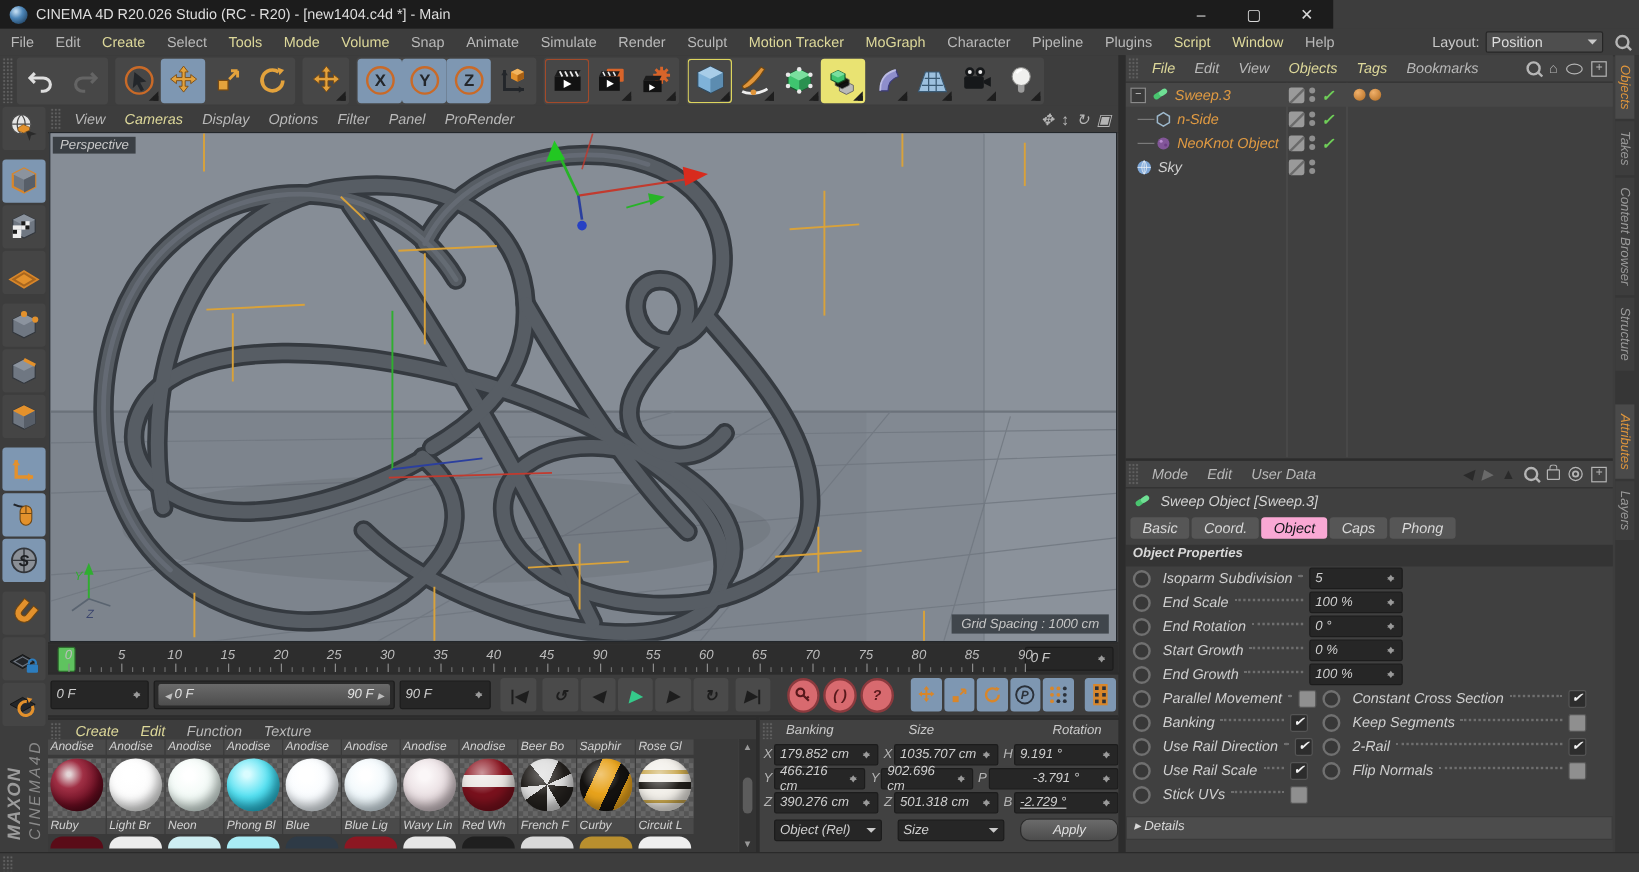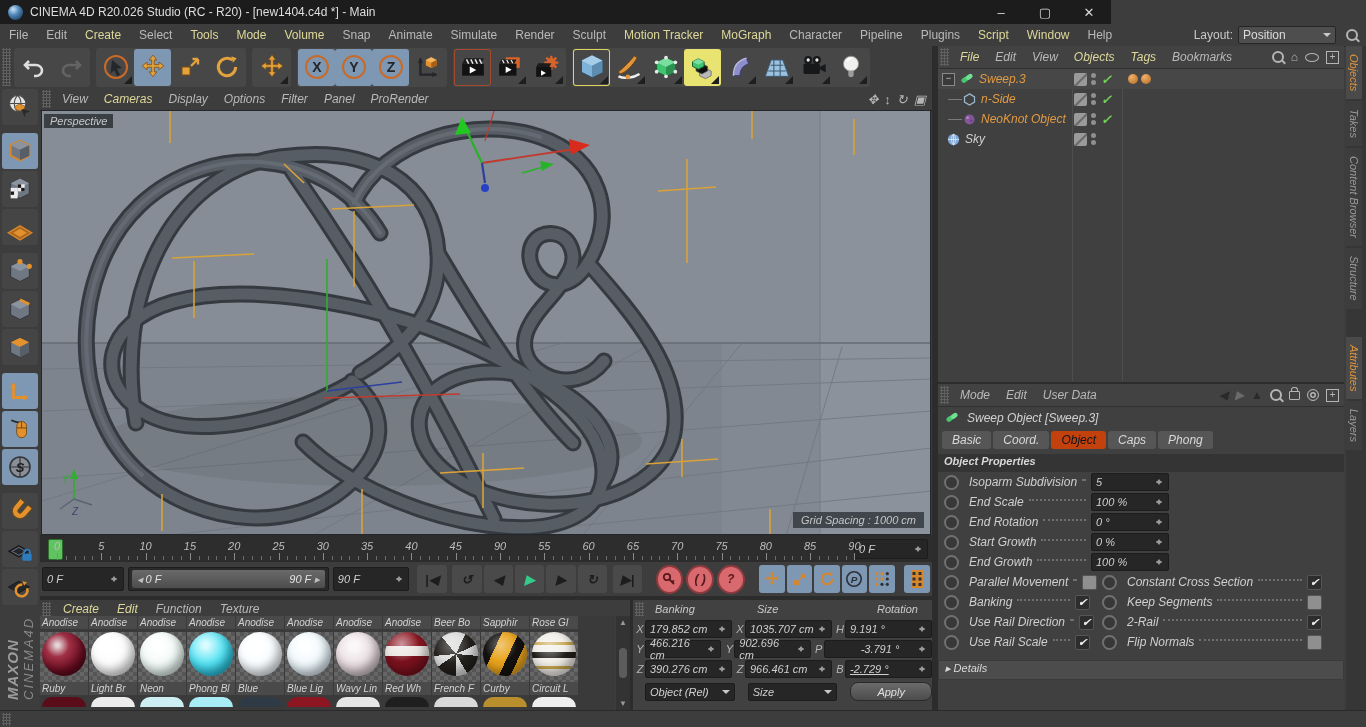--- a/index.html
+++ b/index.html
@@ -109,21 +109,21 @@
   .dots2{display:flex;flex-direction:column;gap:2px;margin-left:4px;}
   .dots2 i{width:5px;height:5px;border-radius:50%;background:#8f8f8f;}
   .chk{color:#6fce58;font-size:13px;margin-left:5px;font-weight:bold;}
   .tagdot{width:10px;height:10px;border-radius:50%;background:radial-gradient(circle at 35% 30%,#f0b06a,#b06a20);margin-right:3px;}
   .colsep{position:absolute;top:22px;bottom:0;width:1px;background:#4e4e4e;}
   
   #attrs{left:938px;top:384px;width:406px;height:326px;background:#404040;}
   #attrtitle{display:flex;align-items:center;height:22px;padding-left:6px;color:#d2d2d2;}
   #attrtabs{display:flex;gap:2px;padding:2px 4px;}
   .atab{padding:2px 10px;background:#565656;border-radius:3px;color:#d8d8d8;font-size:12px;}
-  .atab.active{background:#c2410c;color:#101418;}
+  .atab.active{background:#f9a8d4;color:#101418;}
   .secbar{height:16px;background:#343434;color:#d8d8d8;font-weight:bold;font-size:11px;padding:1px 6px;margin-top:3px;}
   .prow{display:flex;align-items:center;height:20px;padding-left:6px;}
   .adot{width:11px;height:11px;border-radius:50%;border:2px solid #707070;background:#383838;flex:none;}
   .plab{margin-left:10px;color:#cfcfcf;font-size:12px;white-space:nowrap;}
   .lead{flex:1;border-bottom:2px dotted #6f6f6f;margin:0 5px 4px 5px;min-width:4px;}
   .pfld{width:68px;height:16px;flex:none;margin-right:2px;}
   .prow .wrap{display:flex;align-items:center;width:212px;}
   .crowx{display:flex;align-items:center;height:20px;padding-left:6px;}
   .ccell{display:flex;align-items:center;}
   .ccell.c0{width:146px;}
@@ -991,21 +991,21 @@
           </div>
     </div>
     <div class="crow2">
       <span class="axl">Z</span>
       <div class="fld cfld">
             <span>390.276 cm</span>
             <i class="sp"></i>
           </div>
       <span class="axl">Z</span>
       <div class="fld cfld">
-            <span>966.461 cm</span>
+            <span>501.318 cm</span>
             <i class="sp"></i>
           </div>
       <span class="axl">B</span>
       <div class="fld cfld" style="margin-right:0;text-decoration:underline;">
             <span>-2.729 °</span>
             <i class="sp"></i>
           </div>
     </div>
     <div class="crow2" style="margin-top:4px;">
       <span class="axl"></span>
@@ -1259,20 +1259,28 @@
               <span class="lead"></span>
               <span class="cbox on">✔</span>
             </div>
             <div class="ccell c1">
               <span class="adot"></span>
               <span class="plab">Flip Normals</span>
               <span class="lead"></span>
               <span class="cbox"></span>
             </div>
           </div>
+          <div class="crowx">
+            <div class="ccell c0">
+              <span class="adot"></span>
+              <span class="plab">Stick UVs</span>
+              <span class="lead"></span>
+              <span class="cbox"></span>
+            </div>
+          </div>
         </div>
     <div id="detailsbar">▸ <span>Details</span></div>
   </div>
 
   
   <div id="tabstrip" class="abs">
     <div class="vtab active">Objects</div>
     <div class="vtab">Takes</div>
     <div class="vtab">Content Browser</div>
     <div class="vtab">Structure</div>

